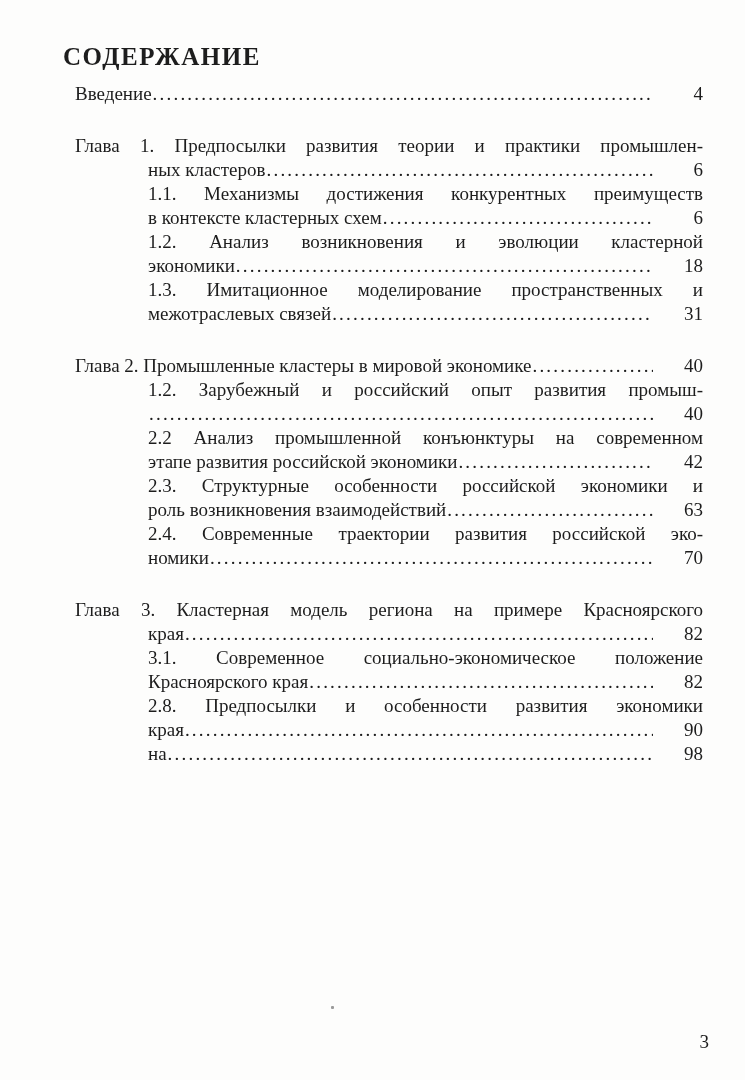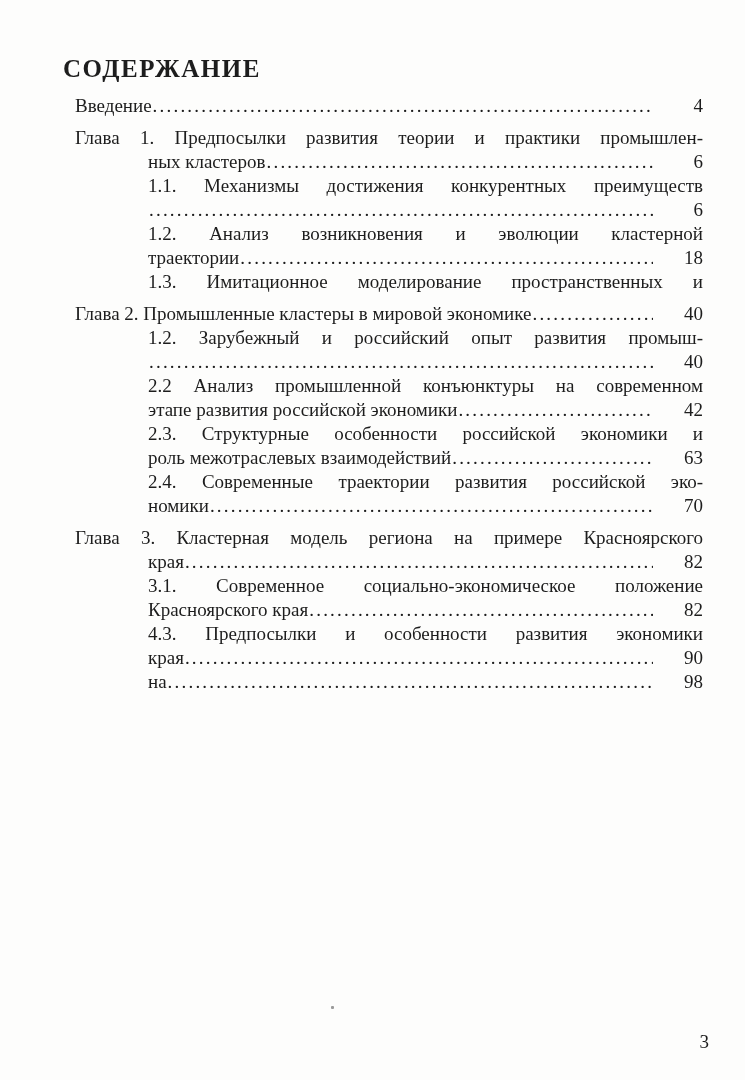--- a/index.html
+++ b/index.html
@@ -10,32 +10,32 @@
   .page {
     position: relative;
     width: 745px;
     height: 1080px;
     background: #fdfdfc;
     color: #1d1d1d;
     font-family: "Liberation Serif", "DejaVu Serif", serif;
     font-size: 19px;
     line-height: 24px;
     box-sizing: border-box;
-    padding: 54px 42px 0 75px;
+    padding: 42px 42px 0 75px;
     overflow: hidden;
   }
   .doc-title {
     font-size: 25px;
     line-height: 30px;
     font-weight: bold;
     letter-spacing: 1.5px;
     margin: 0 0 10px -12px;
   }
   .entry { margin: 0; }
-  .entry.gap { margin-top: 8px; }
+  .entry.gap { margin-top: 28px; }
   .line { display: block; }
   .line.ind { padding-left: 73px; justify-content: flex-end; }
   .line.fill {
     text-align: justify;
     text-align-last: justify;
     word-spacing: 1px;
   }
   .lastline {
     display: flex;
     align-items: baseline;
@@ -93,34 +93,40 @@
         <div class="line fill">Глава 1. Предпосылки развития теории и практики промышлен-</div>
         <div class="line lastline ind">
           <span class="ltext">ных кластеров</span>
           <span class="leader"></span>
           <span class="pagenum">6</span>
         </div>
       </div>
       <div class="entry">
         <div class="line fill ind">1.1. Механизмы достижения конкурентных преимуществ</div>
         <div class="line lastline ind">
+          <span class="ltext">в контексте кластерных схем</span>
           <span class="leader"></span>
           <span class="pagenum">6</span>
         </div>
       </div>
       <div class="entry">
         <div class="line fill ind">1.2. Анализ возникновения и эволюции кластерной</div>
         <div class="line lastline ind">
-          <span class="ltext">траектории</span>
+          <span class="ltext">экономики</span>
           <span class="leader"></span>
           <span class="pagenum">18</span>
         </div>
       </div>
       <div class="entry">
         <div class="line fill ind">1.3. Имитационное моделирование пространственных и</div>
+        <div class="line lastline ind">
+          <span class="ltext">межотраслевых связей</span>
+          <span class="leader"></span>
+          <span class="pagenum">31</span>
+        </div>
       </div>
       <div class="entry gap">
         <div class="line lastline">
           <span class="ltext">Глава 2. Промышленные кластеры в мировой экономике</span>
           <span class="leader"></span>
           <span class="pagenum">40</span>
         </div>
       </div>
       <div class="entry">
         <div class="line fill ind">1.2. Зарубежный и российский опыт развития промыш-</div>
@@ -133,21 +139,21 @@
         <div class="line fill ind">2.2 Анализ промышленной конъюнктуры на современном</div>
         <div class="line lastline ind">
           <span class="ltext">этапе развития российской экономики</span>
           <span class="leader"></span>
           <span class="pagenum">42</span>
         </div>
       </div>
       <div class="entry">
         <div class="line fill ind">2.3. Структурные особенности российской экономики и</div>
         <div class="line lastline ind">
-          <span class="ltext">роль межотраслевых взаимодействий</span>
+          <span class="ltext">роль возникновения взаимодействий</span>
           <span class="leader"></span>
           <span class="pagenum">63</span>
         </div>
       </div>
       <div class="entry">
         <div class="line fill ind">2.4. Современные траектории развития российской эко-</div>
         <div class="line lastline ind">
           <span class="ltext">номики</span>
           <span class="leader"></span>
           <span class="pagenum">70</span>
@@ -163,21 +169,21 @@
       </div>
       <div class="entry">
         <div class="line fill ind">3.1. Современное социально-экономическое положение</div>
         <div class="line lastline ind">
           <span class="ltext">Красноярского края</span>
           <span class="leader"></span>
           <span class="pagenum">82</span>
         </div>
       </div>
       <div class="entry">
-        <div class="line fill ind">4.3. Предпосылки и особенности развития экономики</div>
+        <div class="line fill ind">2.8. Предпосылки и особенности развития экономики</div>
         <div class="line lastline ind">
           <span class="ltext">края</span>
           <span class="leader"></span>
           <span class="pagenum">90</span>
         </div>
       </div>
       <div class="entry">
         <div class="line lastline ind">
           <span class="ltext">на</span>
           <span class="leader"></span>

